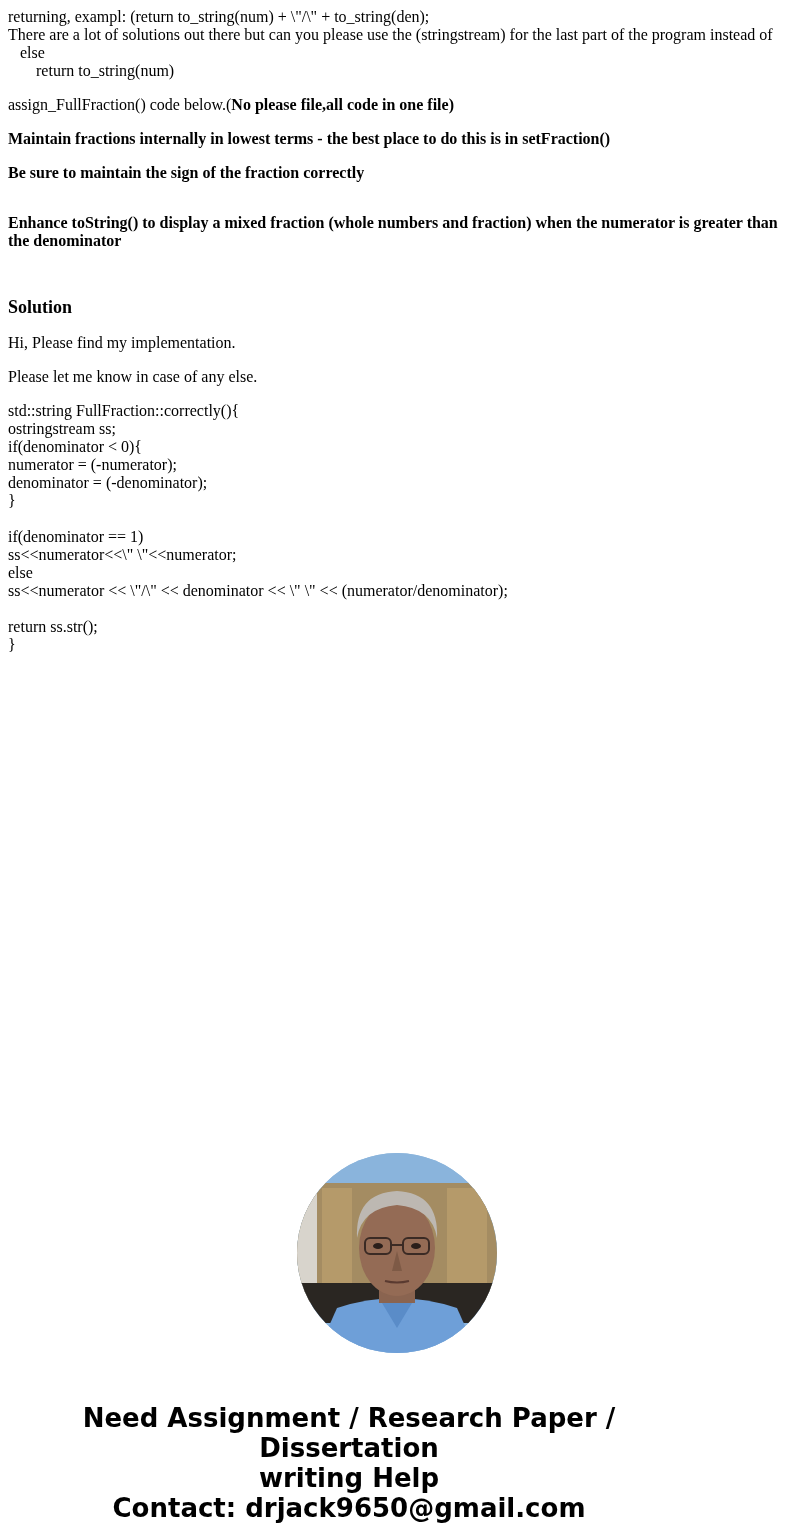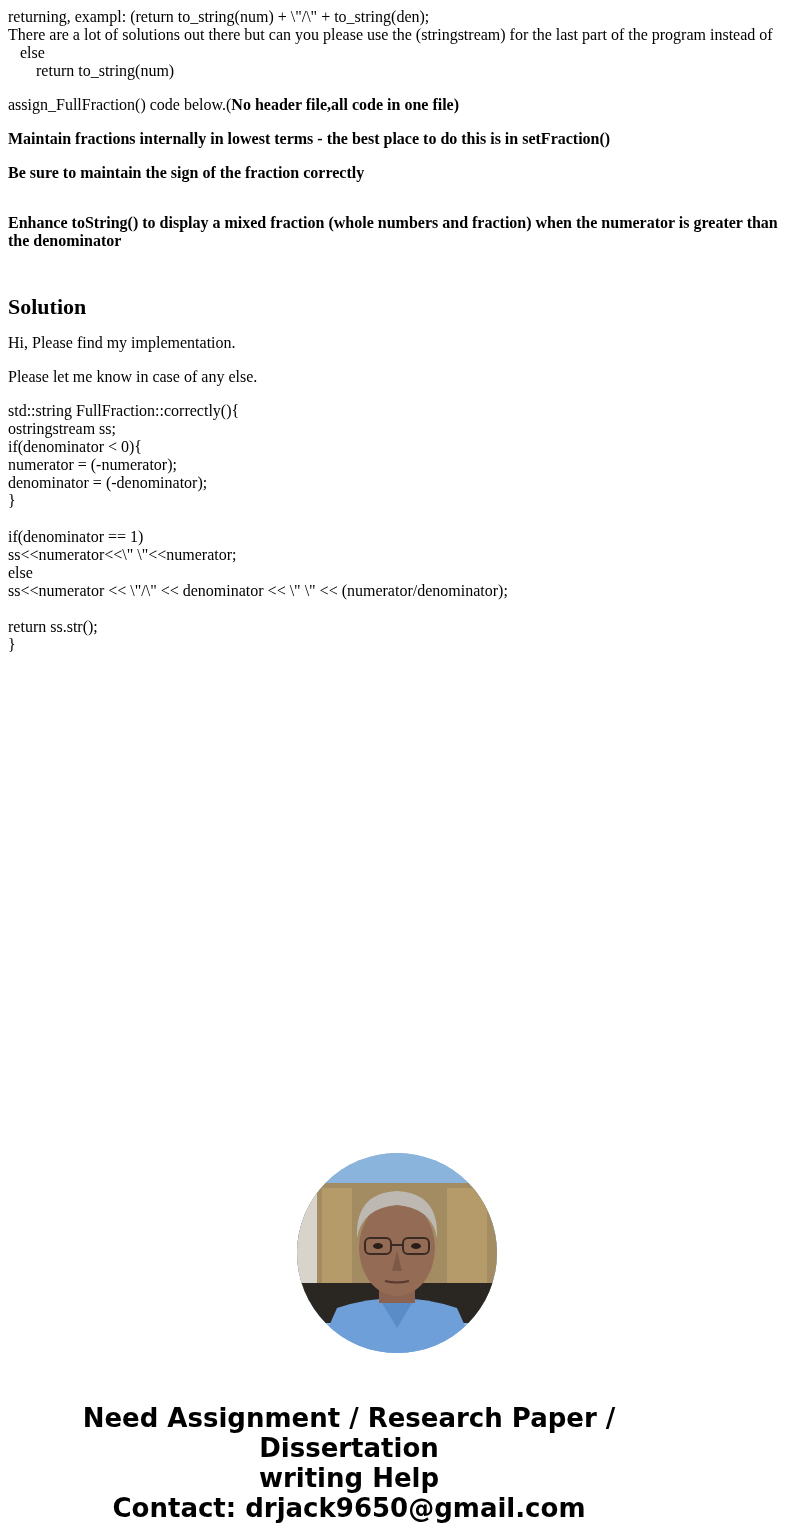--- a/index.html
+++ b/index.html
@@ -20,21 +20,21 @@
     .content {
       position: absolute;
       left: 8px;
       top: 8px;
       width: 778px;
     }
     .line { white-space: pre; display: block; height: 18px; }
     .gap { height: 16px; }
     .bold { font-weight: bold; }
     .heading {
-      font-size: 22px;
+      font-size: 18px;
       font-weight: bold;
       line-height: 22px;
       margin: 0;
     }
     .avatar {
       position: absolute;
       left: 297px;
       top: 1153px;
       width: 200px;
       height: 200px;
@@ -64,21 +64,21 @@
   <div>
     <span class="line">returning, exampl: (return to_string(num) + \"/\" + to_string(den);</span>
     <span class="line">There are a lot of solutions out there but can you please use the (stringstream) for the last part of the program instead of</span>
     <span class="line">   else</span>
     <span class="line">       return to_string(num)</span>
   </div>
 
   <div class="gap"></div>
 
   <div>
-    <span class="line"><span>assign_FullFraction() code below.(</span><span class="bold">No header file,all code in one file)</span></span>
+    <span class="line"><span>assign_FullFraction() code below.(</span><span class="bold">No please file,all code in one file)</span></span>
   </div>
 
   <div class="gap"></div>
 
   <div class="bold">
     <span class="line">Maintain fractions internally in lowest terms - the best place to do this is in setFraction()</span>
   </div>
   <div class="gap"></div>
   <div class="bold">
     <span class="line">Be sure to maintain the sign of the fraction correctly</span>

